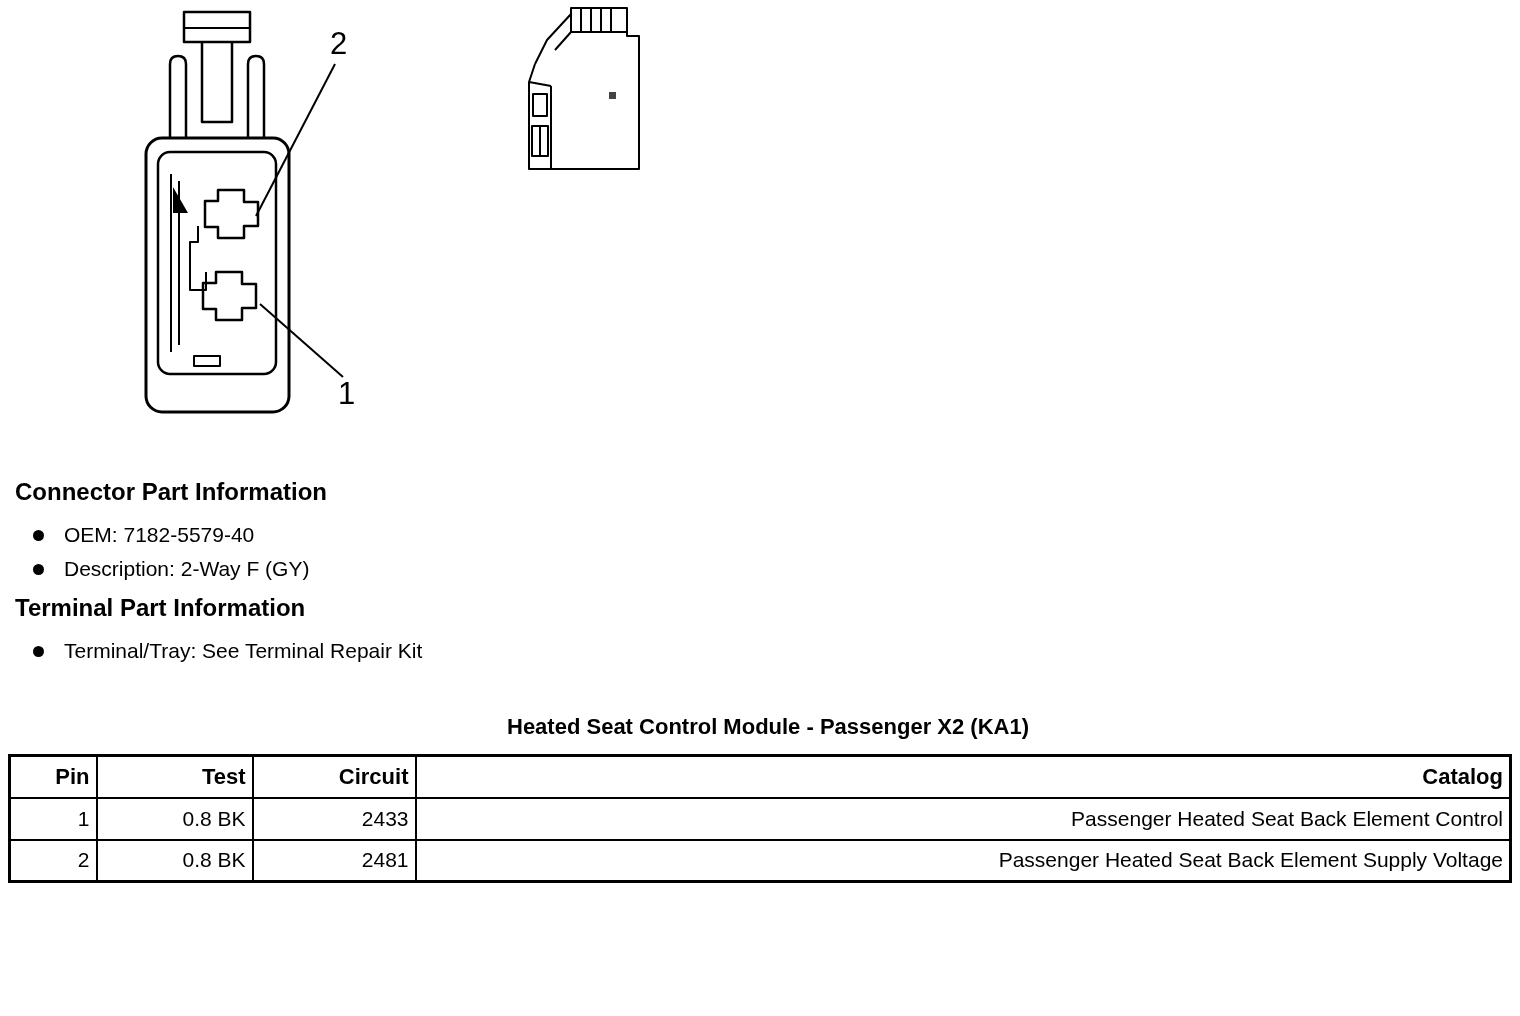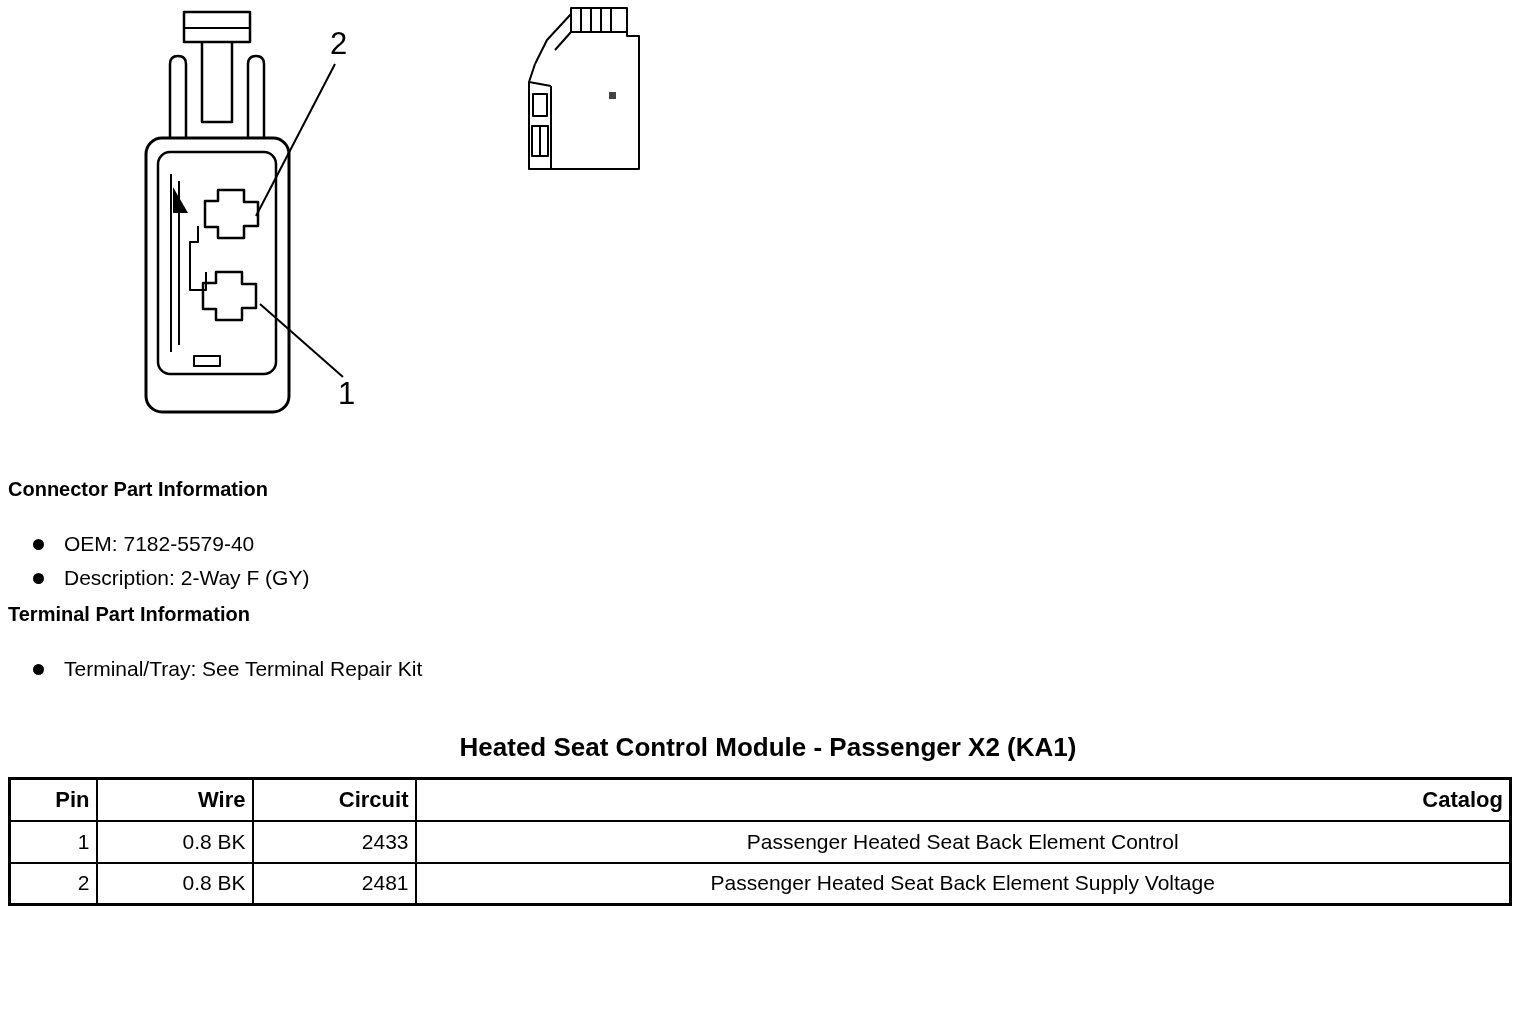--- a/index.html
+++ b/index.html
@@ -5,29 +5,29 @@
   *{box-sizing:border-box;}
   html,body{margin:0;padding:0;}
   body{
     width:1520px;height:1016px;background:#ffffff;color:#000000;
     font-family:"Liberation Sans","DejaVu Sans",sans-serif;
     overflow:hidden;
   }
   .diagram-area{position:relative;height:478px;}
   .diagram-svg{position:absolute;left:128px;top:4px;}
   .callout-text{font-size:31px;fill:#000;font-family:"Liberation Sans","DejaVu Sans",sans-serif;}
-  .section-heading{font-size:20px;font-weight:bold;margin:0;padding-left:8px;}
-  ul.bullets{list-style:none;margin:26px 0 8px 0;padding:0;}
+  .section-heading{font-size:24px;font-weight:bold;margin:0;padding-left:15px;}
+  ul.bullets{list-style:none;margin:12px 0 8px 0;padding:0;}
   ul.bullets li{position:relative;padding-left:64px;font-size:21px;line-height:34px;}
   ul.bullets li::before{content:"";position:absolute;left:33px;top:12px;width:11px;height:11px;border-radius:50%;background:#000;}
-  .table-title{margin:46px 0 0 16px;text-align:center;font-size:26px;font-weight:bold;}
+  .table-title{margin:46px 0 0 16px;text-align:center;font-size:22px;font-weight:bold;}
   table.pinout{border-collapse:collapse;width:1504px;margin:14px 0 0 8px;border:3px solid #000;table-layout:fixed;}
   table.pinout th,table.pinout td{border:2px solid #000;height:42px;font-size:21px;text-align:right;vertical-align:middle;padding:0 6px;overflow:hidden;white-space:nowrap;}
   table.pinout th{font-size:22px;font-weight:bold;}
-  table.pinout td.fn{text-align:center;}
+  table.pinout td.fn{text-align:right;}
 </style>
 </head>
 <body>
 
 <div class="diagram-area">
   <svg class="diagram-svg" width="580" height="440" viewBox="0 0 580 440">
 
     <g fill="none" stroke="#000" stroke-width="2.5" stroke-linejoin="round">
 
       <rect x="56" y="8" width="66" height="30"></rect>
@@ -103,21 +103,21 @@
 <table class="pinout">
   <colgroup>
     <col style="width:87px">
     <col style="width:156px">
     <col style="width:163px">
     <col>
   </colgroup>
   <thead>
     <tr>
       <th>Pin</th>
-      <th>Wire</th>
+      <th>Test</th>
       <th>Circuit</th>
       <th>Catalog</th>
     </tr>
   </thead>
   <tbody>
     <tr>
       <td>1</td>
       <td>0.8 BK</td>
       <td>2433</td>
       <td class="fn">Passenger Heated Seat Back Element Control</td>

